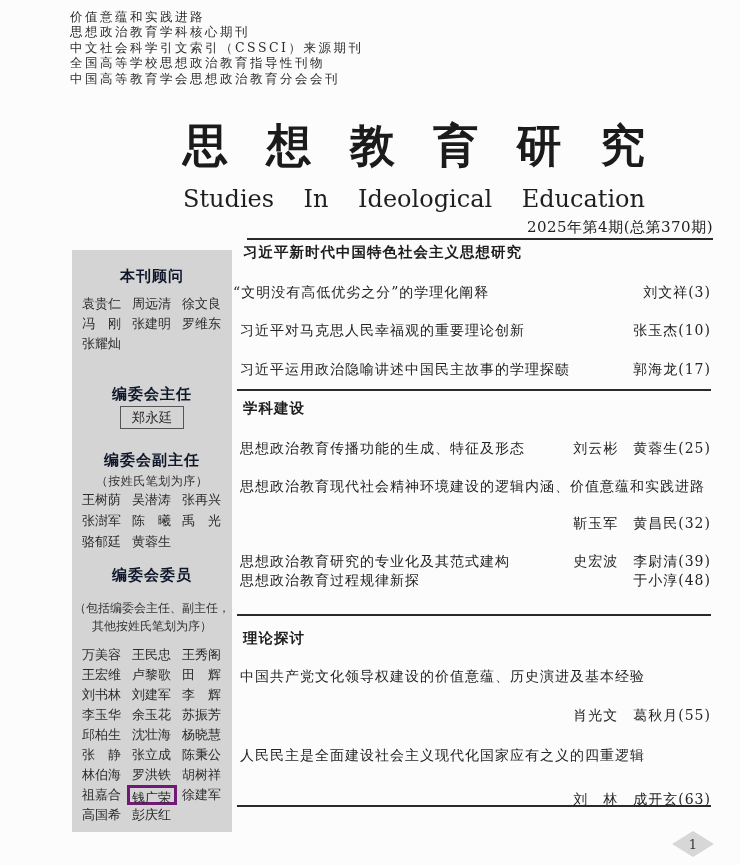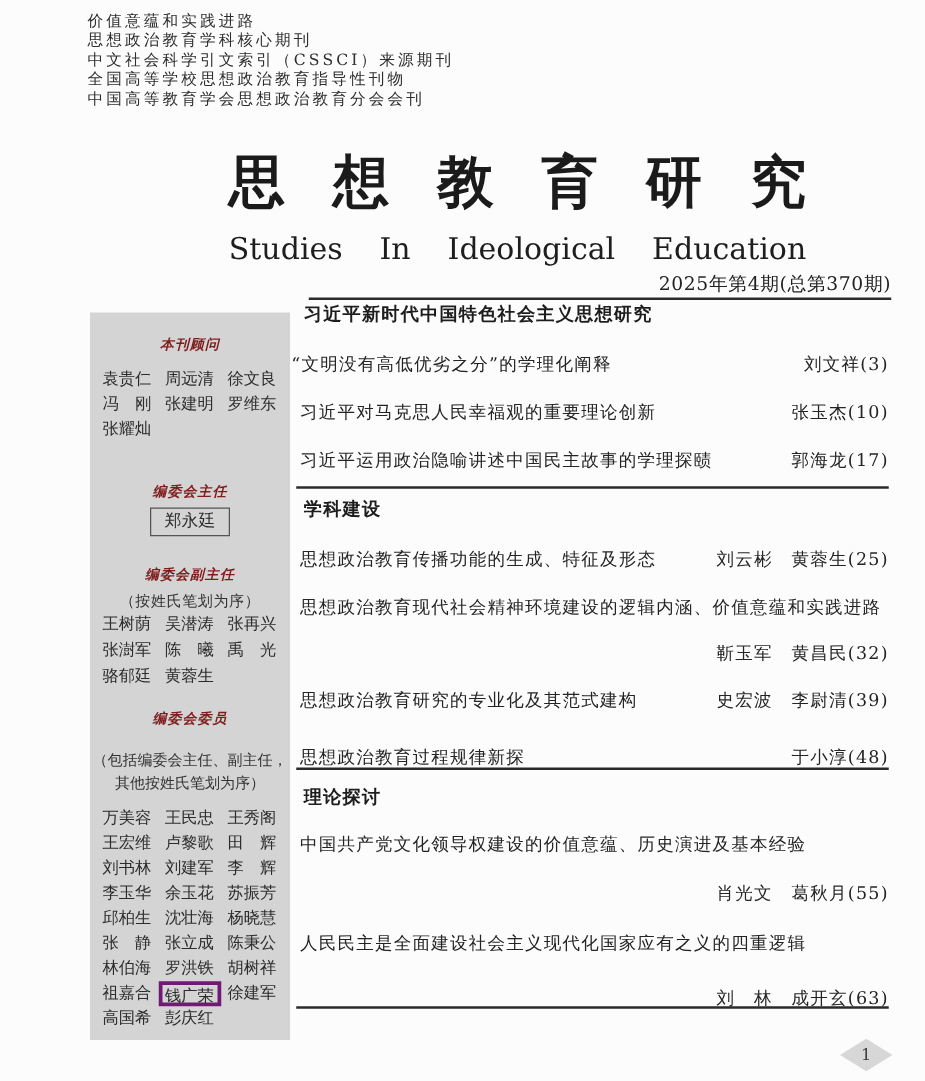--- a/index.html
+++ b/index.html
@@ -11,21 +11,21 @@
   
   .quals{position:absolute;left:70px;top:9px;font-size:12.5px;letter-spacing:2.5px;line-height:15.4px;color:#2e2e2e;}
   
   .cn-title{position:absolute;left:183px;top:123px;width:462px;display:flex;justify-content:space-between;font-size:45px;font-weight:600;line-height:1;color:#1b1b1b;}
   .en-title{position:absolute;left:183px;top:185px;width:462px;display:flex;justify-content:space-between;font-size:24px;color:#1e1e1e;}
   .issue{position:absolute;right:27px;top:218px;font-size:15px;letter-spacing:.5px;color:#222;}
   .rule{position:absolute;background:#2a2a2a;height:2px;}
   .rule-date{left:247px;right:27px;top:238px;}
   
   .sidebar{position:absolute;left:72px;top:250px;width:160px;height:582px;background:#d4d4d4;text-align:center;color:#2b2b2b;}
-  .sb-h{font-family:"DejaVu Sans","Liberation Sans",sans-serif;font-weight:700;font-size:11px;line-height:18px;color:#7f1d1d;letter-spacing:1px;font-style:italic;}
+  .sb-h{font-family:"DejaVu Sans","Liberation Sans",sans-serif;font-weight:700;font-size:15px;line-height:18px;color:#0f172a;letter-spacing:1px;}
   .h-advisors{margin-top:17px;margin-bottom:9px;}
   .h-director{margin-top:31px;}
   .h-deputy{margin-top:22px;}
   .h-members{margin-top:14px;}
   .sb-rows{padding:0 10px;}
   .sb-row{display:flex;justify-content:space-between;height:20px;line-height:20px;font-size:13px;}
   .vice .sb-row{height:21px;line-height:21px;}
   .sb-row span{width:40px;text-align:left;white-space:nowrap;}
   .note{font-size:12px;line-height:15px;margin-top:5px;color:#333;letter-spacing:.5px;}
   .note2{font-size:12px;line-height:17.5px;margin-top:16px;color:#333;}
@@ -200,21 +200,21 @@
     <div class="toc-row" style="top:234px">
         <span class="t">思想政治教育现代社会精神环境建设的逻辑内涵、价值意蕴和实践进路</span>
       </div>
     <div class="toc-row right" style="top:271px">
         <span class="a">靳玉军　黄昌民(32)</span>
       </div>
     <div class="toc-row" style="top:309px">
         <span class="t">思想政治教育研究的专业化及其范式建构</span>
         <span class="a">史宏波　李尉清(39)</span>
       </div>
-    <div class="toc-row" style="top:354px">
+    <div class="toc-row" style="top:328px">
         <span class="t">思想政治教育过程规律新探</span>
         <span class="a">于小淳(48)</span>
       </div>
     <div class="rule" style="top:371px"></div>
 
     <div class="toc-h" style="top:386px">理论探讨</div>
     <div class="toc-row" style="top:424px">
         <span class="t">中国共产党文化领导权建设的价值意蕴、历史演进及基本经验</span>
       </div>
     <div class="toc-row right" style="top:463px">

